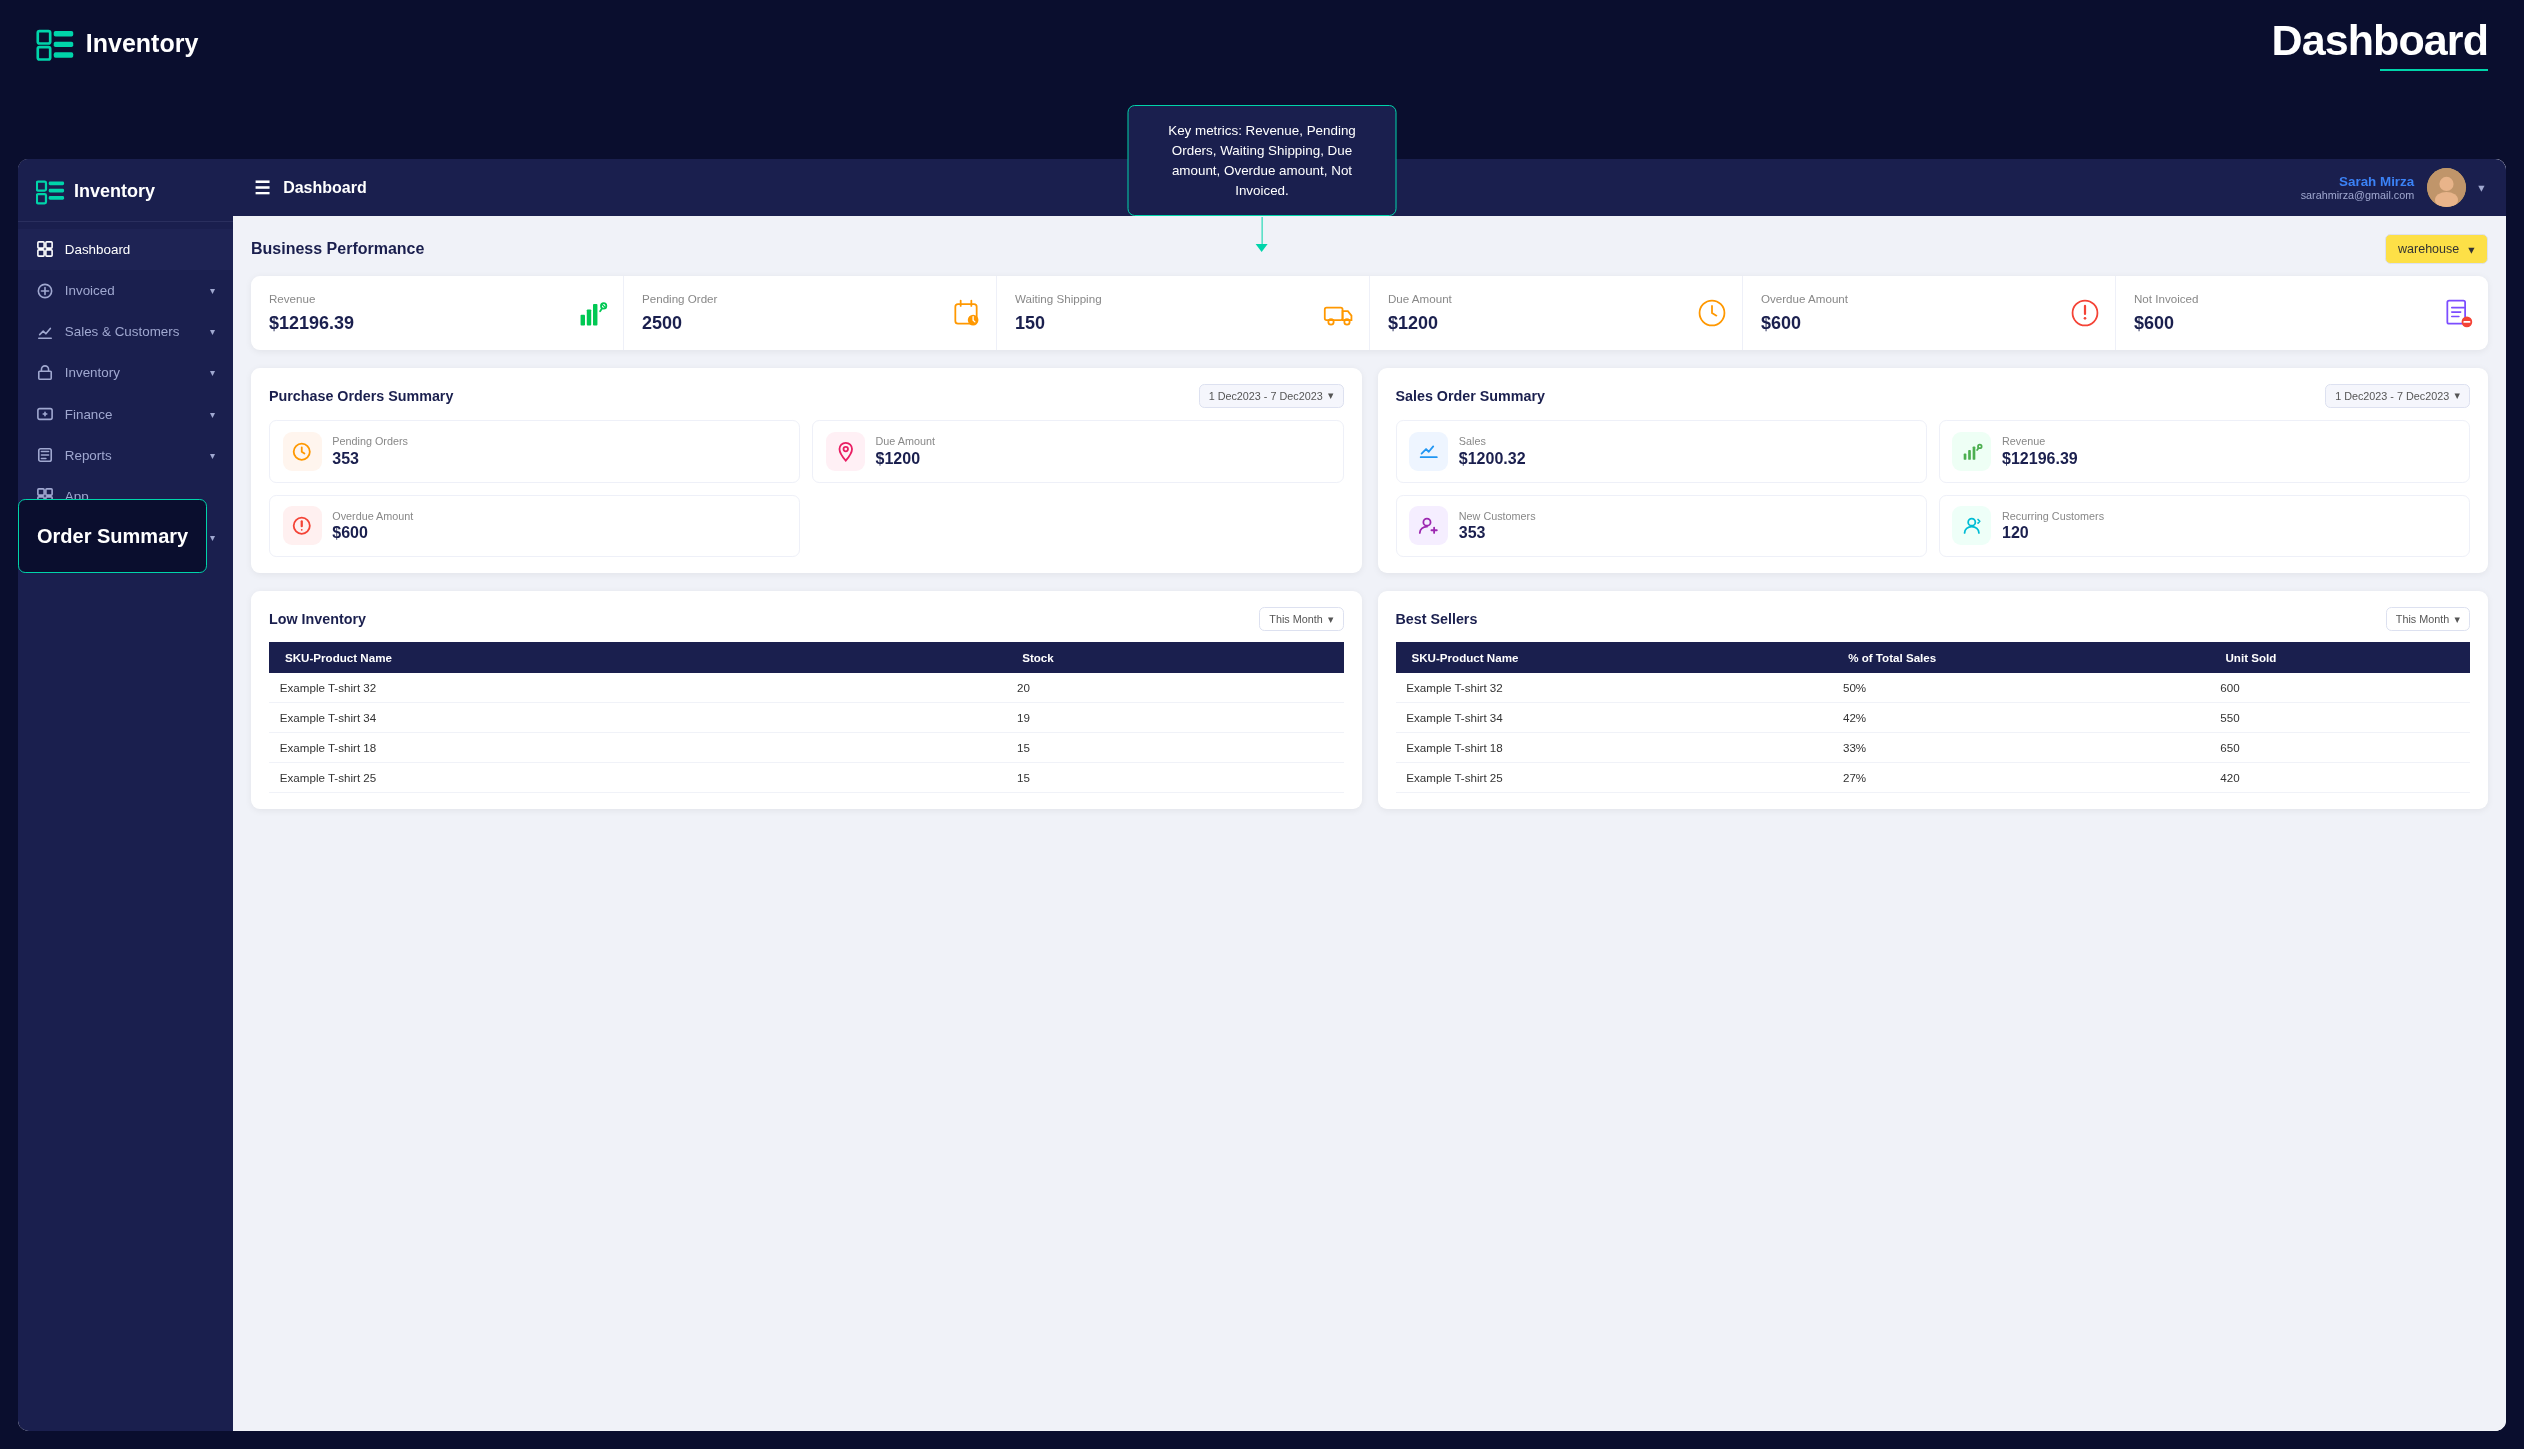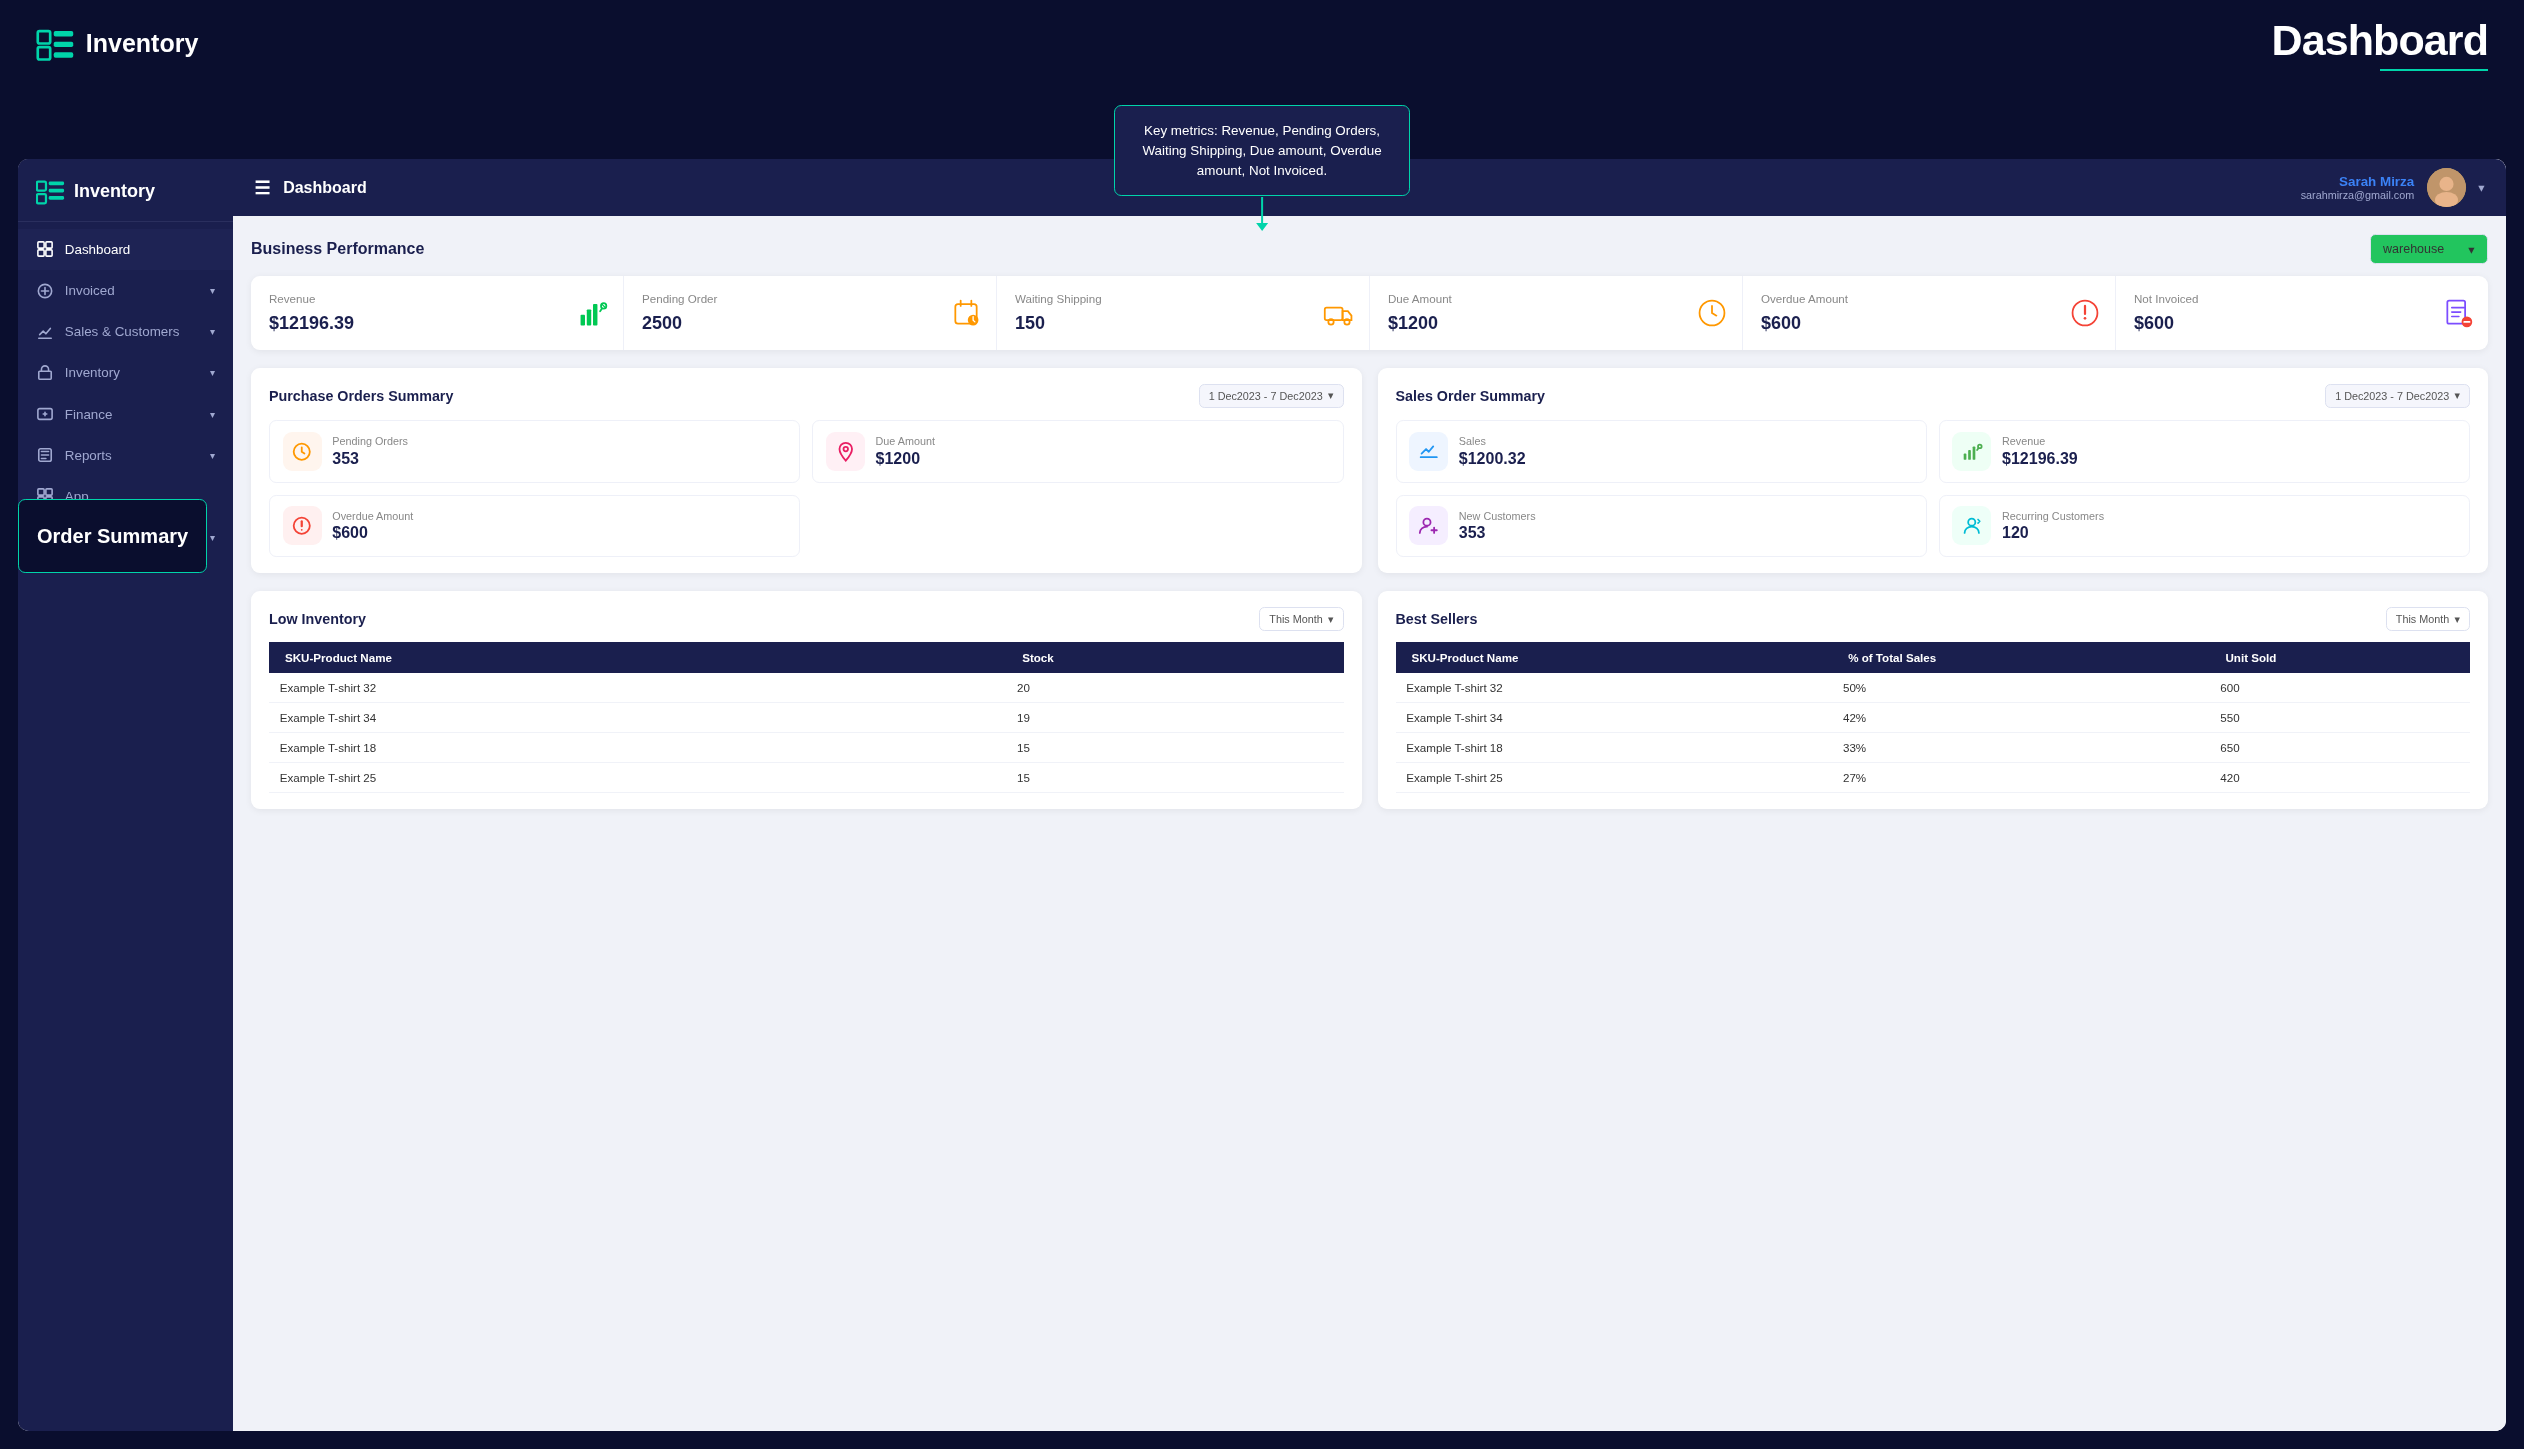--- a/index.html
+++ b/index.html
@@ -64,21 +64,21 @@
       left: 50%;
       transform: translateX(-50%);
       background: #1a1f4e;
       border: 1.8px solid #00d4aa;
       color: #fff;
       padding: 14.3px 20px;
       border-radius: 7.2px;
       font-size: 13.4px;
       line-height: 1.5;
       text-align: center;
-      width: 296px;
+      width: 269px;
       z-index: 100;
     }
     .tooltip-arrow {
       position: absolute;
       bottom: -29px;
       left: 50%;
       transform: translateX(-50%);
       width: 1.8px;
       height: 27px;
       background: #00d4aa;
@@ -265,22 +265,22 @@
     }
     .section-title {
       font-size: 16px;
       font-weight: 700;
       color: #1a1f4e;
     }
 
     .warehouse-select {
       display: flex;
       align-items: center;
-      gap: 24px;
-      background: #22c55e;
+      gap: 9px;
+      background: #fde047;
       border: 0.9px solid #dde1f0;
       border-radius: 5.4px;
       padding: 6.3px 12.5px;
       font-size: 12.5px;
       color: #333;
       cursor: pointer;
     }
 
     
     .metrics-row {

